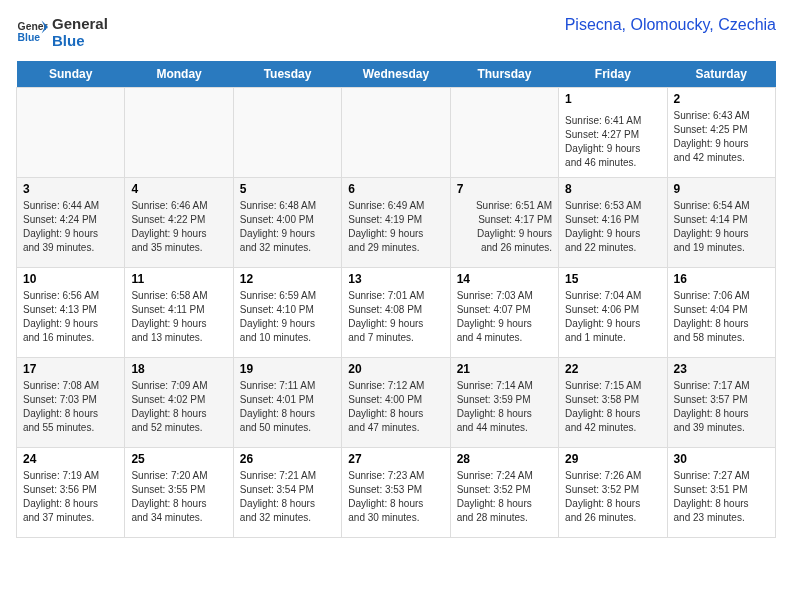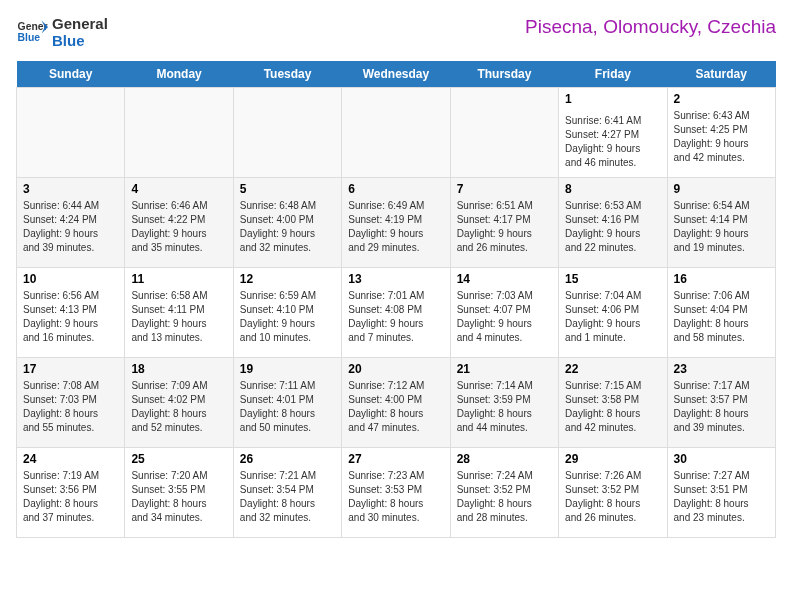--- a/index.html
+++ b/index.html
@@ -27,22 +27,22 @@
     }
     .title-section {
       text-align: right;
     }
     .month-title {
       font-size: 36px;
       font-weight: bold;
       color: #333;
     }
     .subtitle {
-      font-size: 19px;
-      color: #a21caf;
+      font-size: 16px;
+      color: #1d4ed8;
     }
     table {
       width: 100%;
       border-collapse: collapse;
       font-size: 11px;
     }
     thead th {
       background: #2a7abf;
       color: #fff;
       text-align: center;
@@ -153,21 +153,21 @@
         </td>
         <td>
           <div class="day-number">6</div>
           <div class="day-info" style="white-space: pre-line;">Sunrise: 6:49 AM
 Sunset: 4:19 PM
 Daylight: 9 hours
 and 29 minutes.</div>
         </td>
         <td>
           <div class="day-number">7</div>
-          <div class="day-info" style="white-space: pre-line;">Sunrise: 6:51 AM
+          <div class="day-info" style="white-space: pre-line; text-align: right;">Sunrise: 6:51 AM
 Sunset: 4:17 PM
 Daylight: 9 hours
 and 26 minutes.</div>
         </td>
         <td>
           <div class="day-number">8</div>
           <div class="day-info" style="white-space: pre-line;">Sunrise: 6:53 AM
 Sunset: 4:16 PM
 Daylight: 9 hours
 and 22 minutes.</div>

